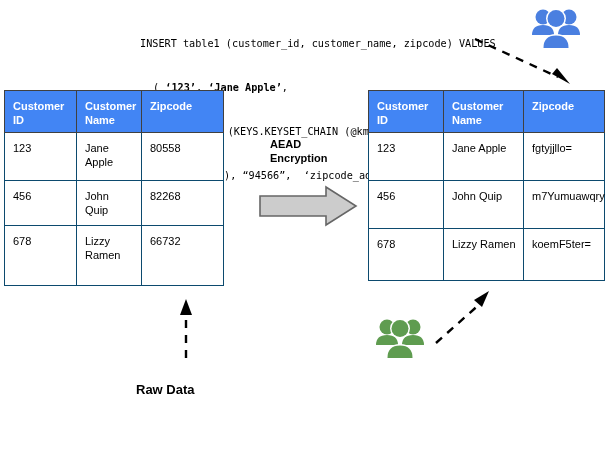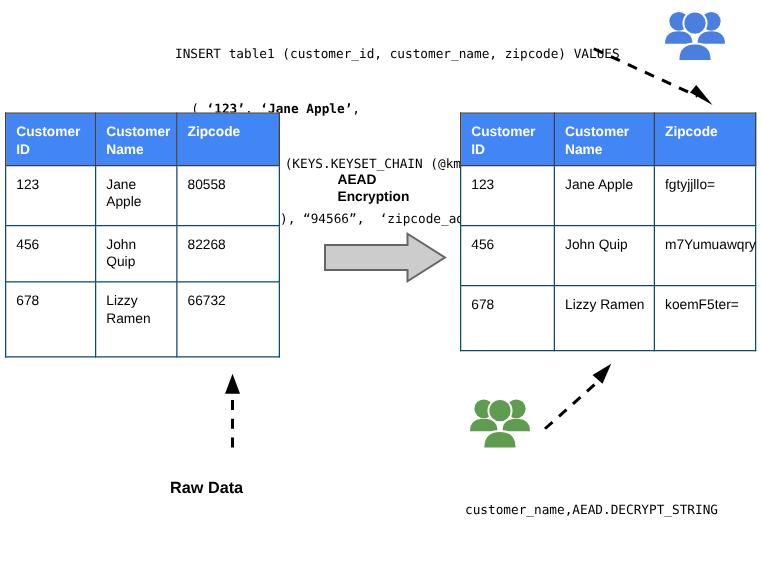--- a/index.html
+++ b/index.html
@@ -248,20 +248,19 @@
     <path d="M2 31 q0 -10 11 -10 q11 0 11 10 z" fill="#5f9c50"></path>
     <circle cx="39" cy="13" r="7.5" fill="#5f9c50"></circle>
     <path d="M28 31 q0 -10 11 -10 q11 0 11 10 z" fill="#5f9c50"></path>
     <circle cx="26" cy="14.5" r="10" fill="#ffffff"></circle>
     <circle cx="26" cy="14.5" r="8.5" fill="#5f9c50"></circle>
     <path d="M12 44 q0 -14 14 -14 q14 0 14 14 z" fill="#ffffff"></path>
     <path d="M13.5 44 q0 -12.5 12.5 -12.5 q12.5 0 12.5 12.5 z" fill="#5f9c50"></path>
   </svg>
 
   <div id="select-statement" class="sql-block">
-    <span class="ln">customer_name,AEAD.DECRYPT_STRING</span>
     
     
     
     
   </div>
 
 </div>
 
 </body></html>

